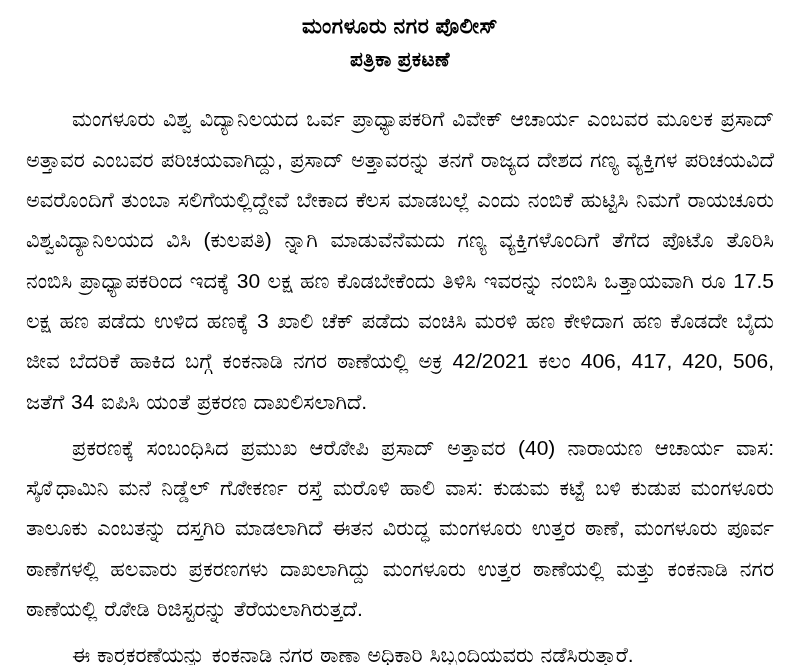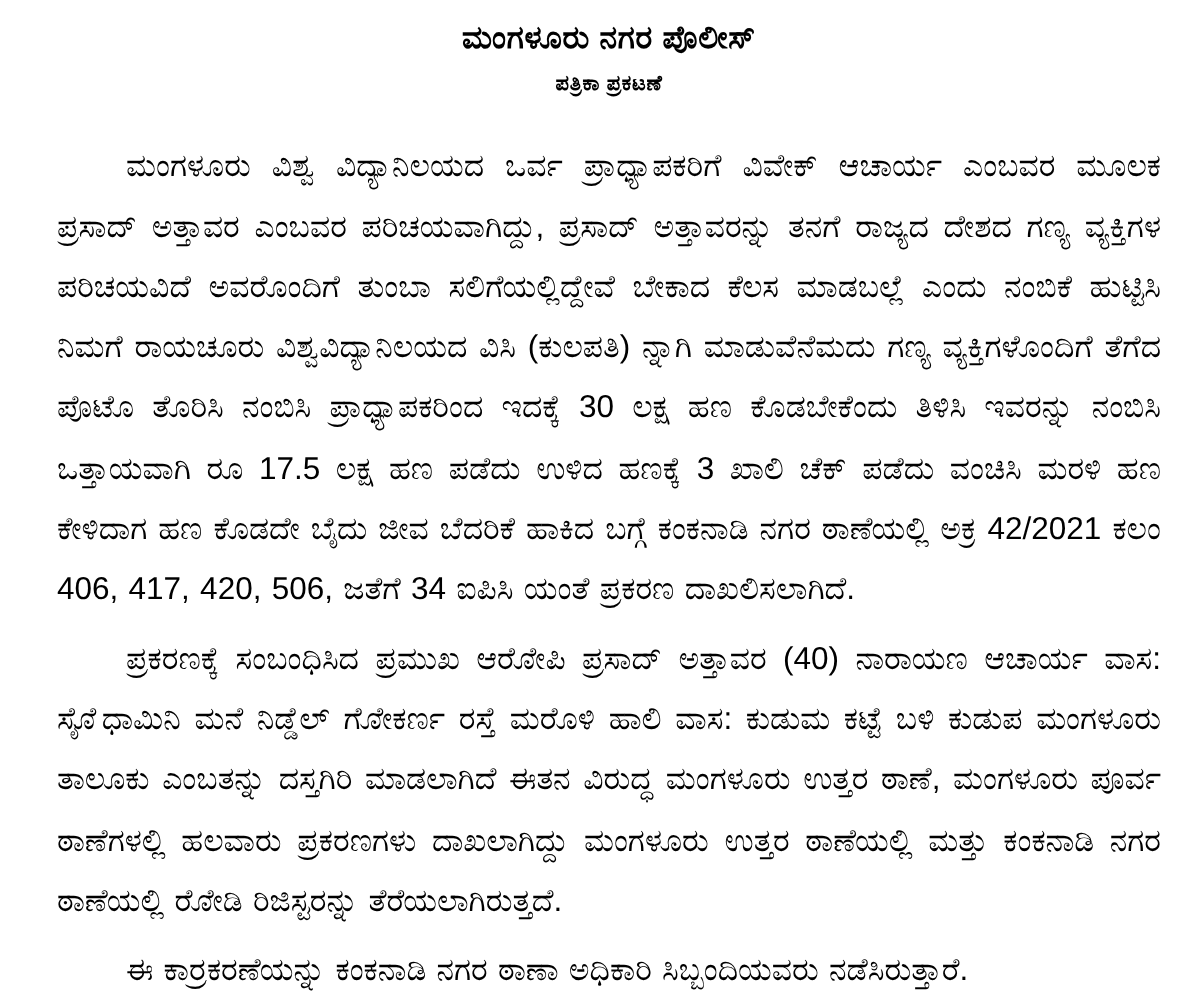--- a/index.html
+++ b/index.html
@@ -11,36 +11,36 @@
     width: 800px;
     height: 665px;
     font-family: "Liberation Sans", sans-serif;
     color: #000000;
     overflow: hidden;
   }
   .page {
     width: 800px;
     height: 665px;
     box-sizing: border-box;
-    padding: 8px 26px 0 38px;
+    padding: 8px 26px 0 26px;
     position: relative;
   }
   .header-block {
     text-align: center;
     margin-top: 4px;
   }
   .title-main {
     font-size: 21px;
     font-weight: bold;
     letter-spacing: 0.5px;
     line-height: 1.35;
     margin: 0;
   }
   .title-sub {
-    font-size: 14px;
+    font-size: 20px;
     font-weight: bold;
     letter-spacing: 0.5px;
     line-height: 1.35;
     margin: 6px 0 0 0;
   }
   .body-block {
     margin-top: 26px;
   }
   p.para {
     font-size: 21px;

